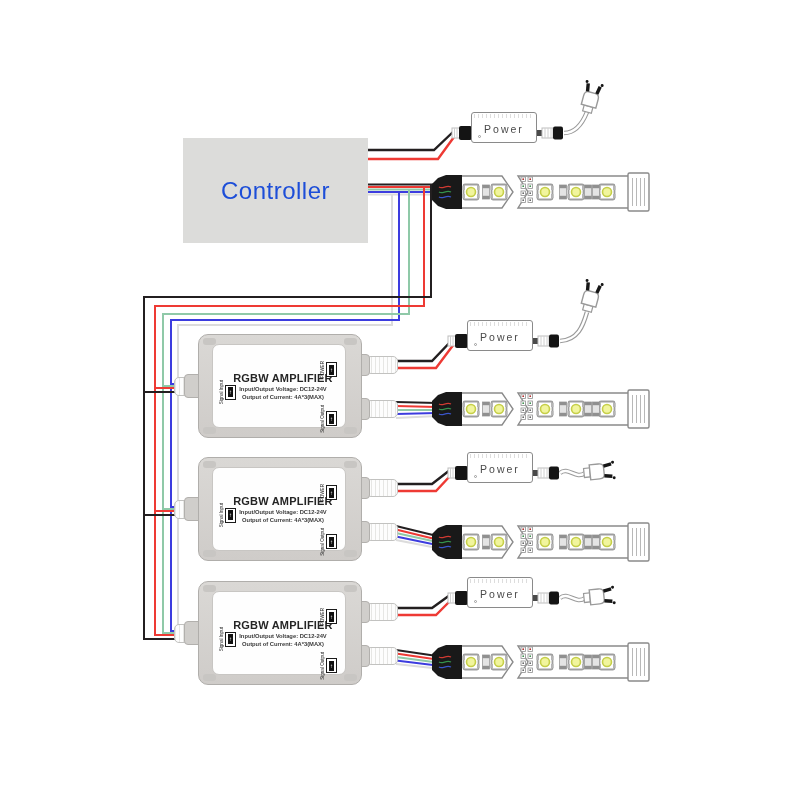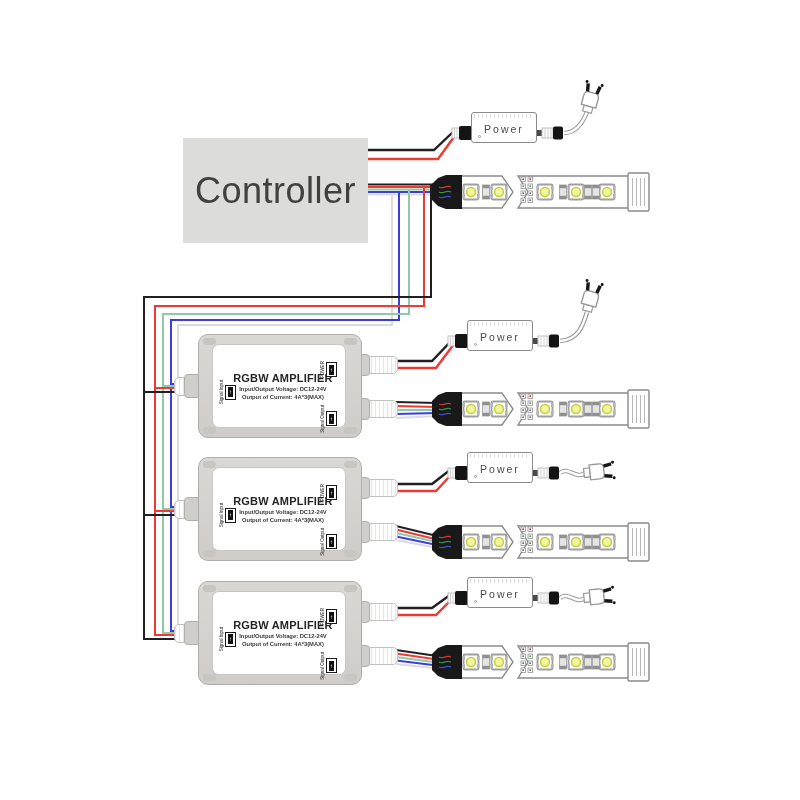--- a/index.html
+++ b/index.html
@@ -6,21 +6,21 @@
   html,body{margin:0;padding:0;background:#fff;}
   *{box-sizing:border-box;}
   .canvas{position:relative;width:800px;height:800px;background:#fff;overflow:hidden;
           font-family:"Liberation Sans", sans-serif;}
   .wires{position:absolute;left:0;top:0;z-index:1;}
   .comp{position:absolute;z-index:3;}
 
   
   .controller{left:183px;top:138px;width:185px;height:105px;background:#dcdcda;
               display:flex;align-items:center;justify-content:center;}
-  .controller-label{font-size:36px;color:#404040;letter-spacing:.5px;}
+  .controller-label{font-size:24px;color:#1d4ed8;letter-spacing:.5px;}
 
   
   .powerbox{width:66px;height:31px;background:#fff;border:1.2px solid #8a8a8a;border-radius:3px;
             display:flex;align-items:center;justify-content:center;}
   .pw-ribs{position:absolute;left:2px;right:2px;top:1px;height:4px;
            background:repeating-linear-gradient(90deg,#ddd 0 1px,transparent 1px 4px);}
   .pw-screw{position:absolute;left:6px;bottom:4px;width:3px;height:3px;border:1px solid #999;border-radius:50%;}
   .pw-label{font-size:10.5px;color:#4a4a4a;letter-spacing:2px;margin-top:2px;}
 
   

